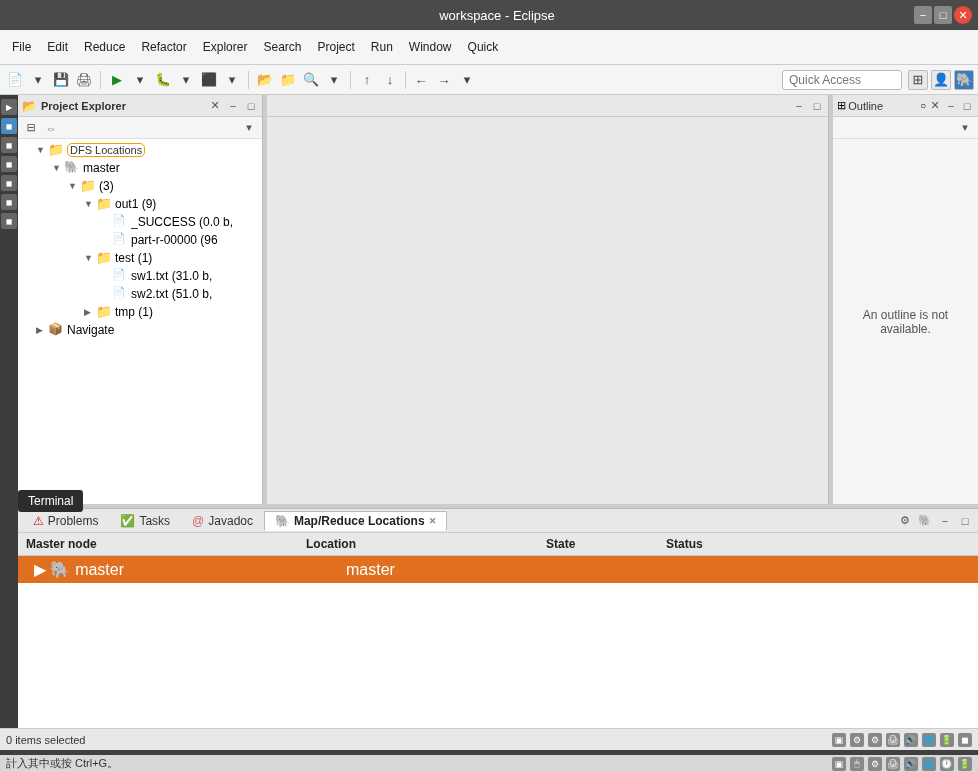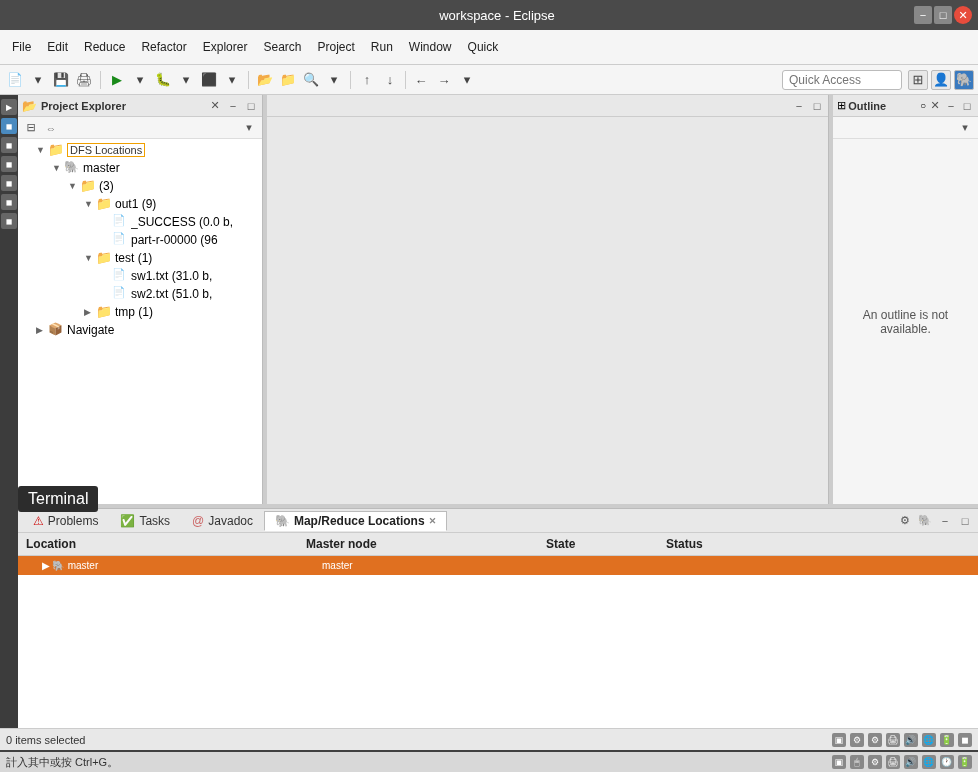--- a/index.html
+++ b/index.html
@@ -227,21 +227,21 @@
       text-overflow: ellipsis;
     }
 
     
     .icon-folder { color: #e8b84b; font-size: 13px; }
     .icon-file { color: #aaa; font-size: 11px; }
 
     
     .dfs-root-label {
       border: 1px solid #f0a000;
-      border-radius: 0;
+      border-radius: 5px;
       padding: 0 2px;
       font-size: 11px;
       color: #333;
     }
 
     
     .editor-area {
       flex: 1;
       background: #f0f0f0;
       border-right: 1px solid #bbb;
@@ -359,23 +359,24 @@
       background: #e8e8e8;
       border-bottom: 1px solid #ccc;
       padding: 2px 4px;
       font-weight: bold;
       font-size: 12px;
     }
     .table-col { padding: 2px 4px; color: #222; }
     .table-row-data {
       display: grid;
       grid-template-columns: 280px 240px 120px 1fr;
-      padding: 2px 20px;
-      font-size: 10px;
-      align-items: center;
+      padding: 2px 12px;
+      font-size: 16px;
+      align-items: center;
+      gap: 32px;
     }
     .table-row-data.selected { background: #e07020; color: #fff; }
     .table-cell { padding: 2px 4px; }
 
     
     .status-bar {
       background: #e8e8e8;
       border-top: 1px solid #ccc;
       display: flex;
       align-items: center;
@@ -404,21 +405,21 @@
     }
 
     
     .terminal-btn {
       position: absolute;
       left: 18px;
       bottom: 260px;
       background: #2c2c2c;
       color: #fff;
       padding: 4px 10px;
-      font-size: 16px;
+      font-size: 12px;
       border-radius: 3px;
       cursor: pointer;
       z-index: 10;
     }
 
     
     .v-divider {
       width: 4px;
       background: #ccc;
       cursor: col-resize;
@@ -672,21 +673,21 @@
               <span class="panel-btn">□</span>
             </div>
             <div class="editor-content"></div>
           </div>
 
           <div class="v-divider"></div>
 
           <div class="outline-panel">
             <div class="outline-header">
               <span style="font-size:11px;">⊞</span>
-              <span class="panel-title" style="font-size:11px;font-weight:bold;color:#333;">Outline</span>
+              <span class="panel-title" style="font-size:11px;font-weight:normal;color:#333;">Outline</span>
               <span style="margin-left:2px;font-size:10px;cursor:pointer;">○</span>
               <span class="panel-btn">✕</span>
               <span class="panel-btn">−</span>
               <span class="panel-btn">□</span>
             </div>
             <div class="outline-toolbar">
               <div class="panel-tool-btn">▾</div>
             </div>
             <div class="outline-content">
               <span>An outline is not available.</span>
@@ -719,22 +720,22 @@
             <div class="bottom-tab-buttons">
               <div class="panel-tool-btn">⚙</div>
               <div class="panel-tool-btn">🐘</div>
               <div class="panel-tool-btn">−</div>
               <div class="panel-tool-btn">□</div>
             </div>
           </div>
 
           <div class="bottom-content">
             <div class="table-header">
+              <div class="table-col">Master node</div>
               <div class="table-col">Location</div>
-              <div class="table-col">Master node</div>
               <div class="table-col">State</div>
               <div class="table-col">Status</div>
             </div>
             <div class="table-row-data selected">
               <div class="table-cell">
                 <span>▶ </span>
                 <span style="color:#3a7abf;">🐘 </span>
                 <span>master</span>
               </div>
               <div class="table-cell">master</div>
@@ -755,21 +756,21 @@
         <div class="status-icon">⚙</div>
         <div class="status-icon">⚙</div>
         <div class="status-icon">🖨</div>
         <div class="status-icon">🔊</div>
         <div class="status-icon">🌐</div>
         <div class="status-icon">🔋</div>
         <div class="status-icon">◼</div>
       </div>
     </div>
 
-    <div class="status-bar" style="background:#d8d8d8;border-top:2px solid #404040;gap:25px;">
+    <div class="status-bar" style="background:#d8d8d8;border-top:5px solid #404040;gap:25px;">
       <span>計入其中或按 Ctrl+G。</span>
       <div class="status-right">
         <div class="status-icon">▣</div>
         <div class="status-icon">🖱</div>
         <div class="status-icon">⚙</div>
         <div class="status-icon">🖨</div>
         <div class="status-icon">🔊</div>
         <div class="status-icon">🌐</div>
         <div class="status-icon">🕐</div>
         <div class="status-icon">🔋</div>

